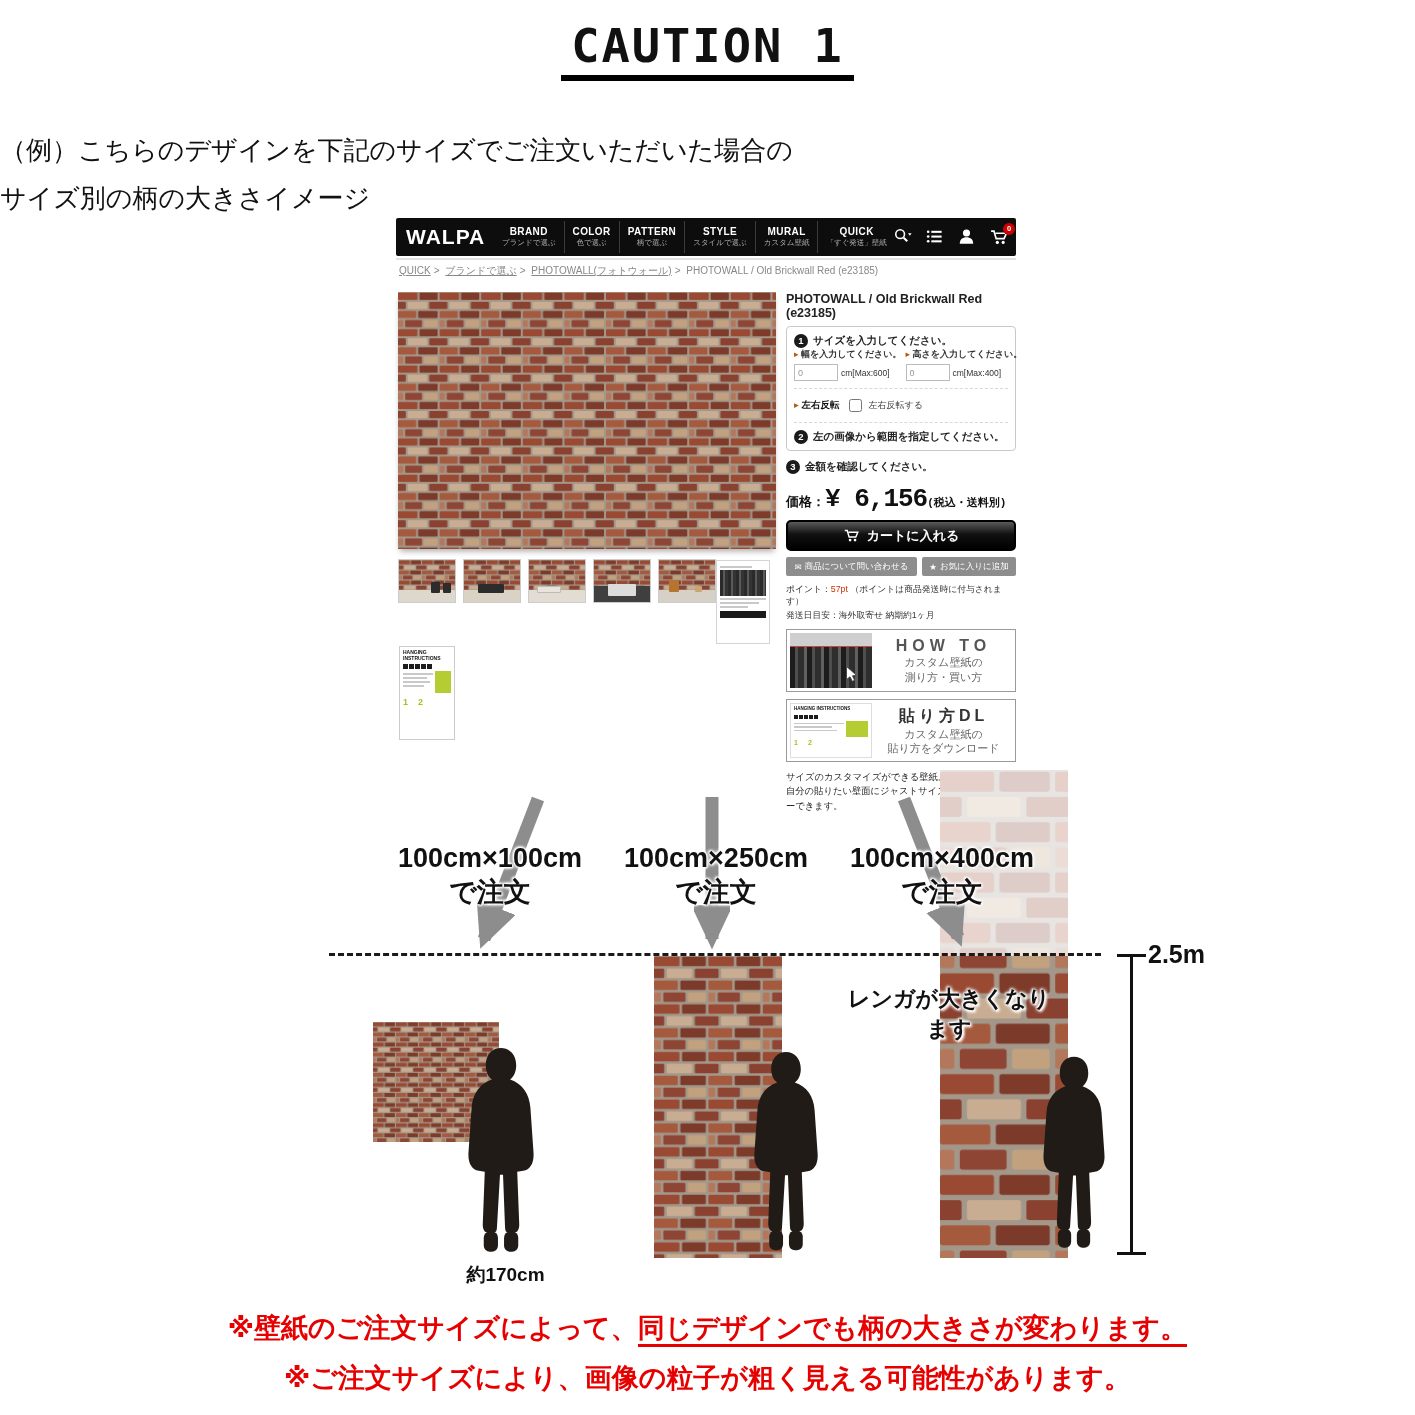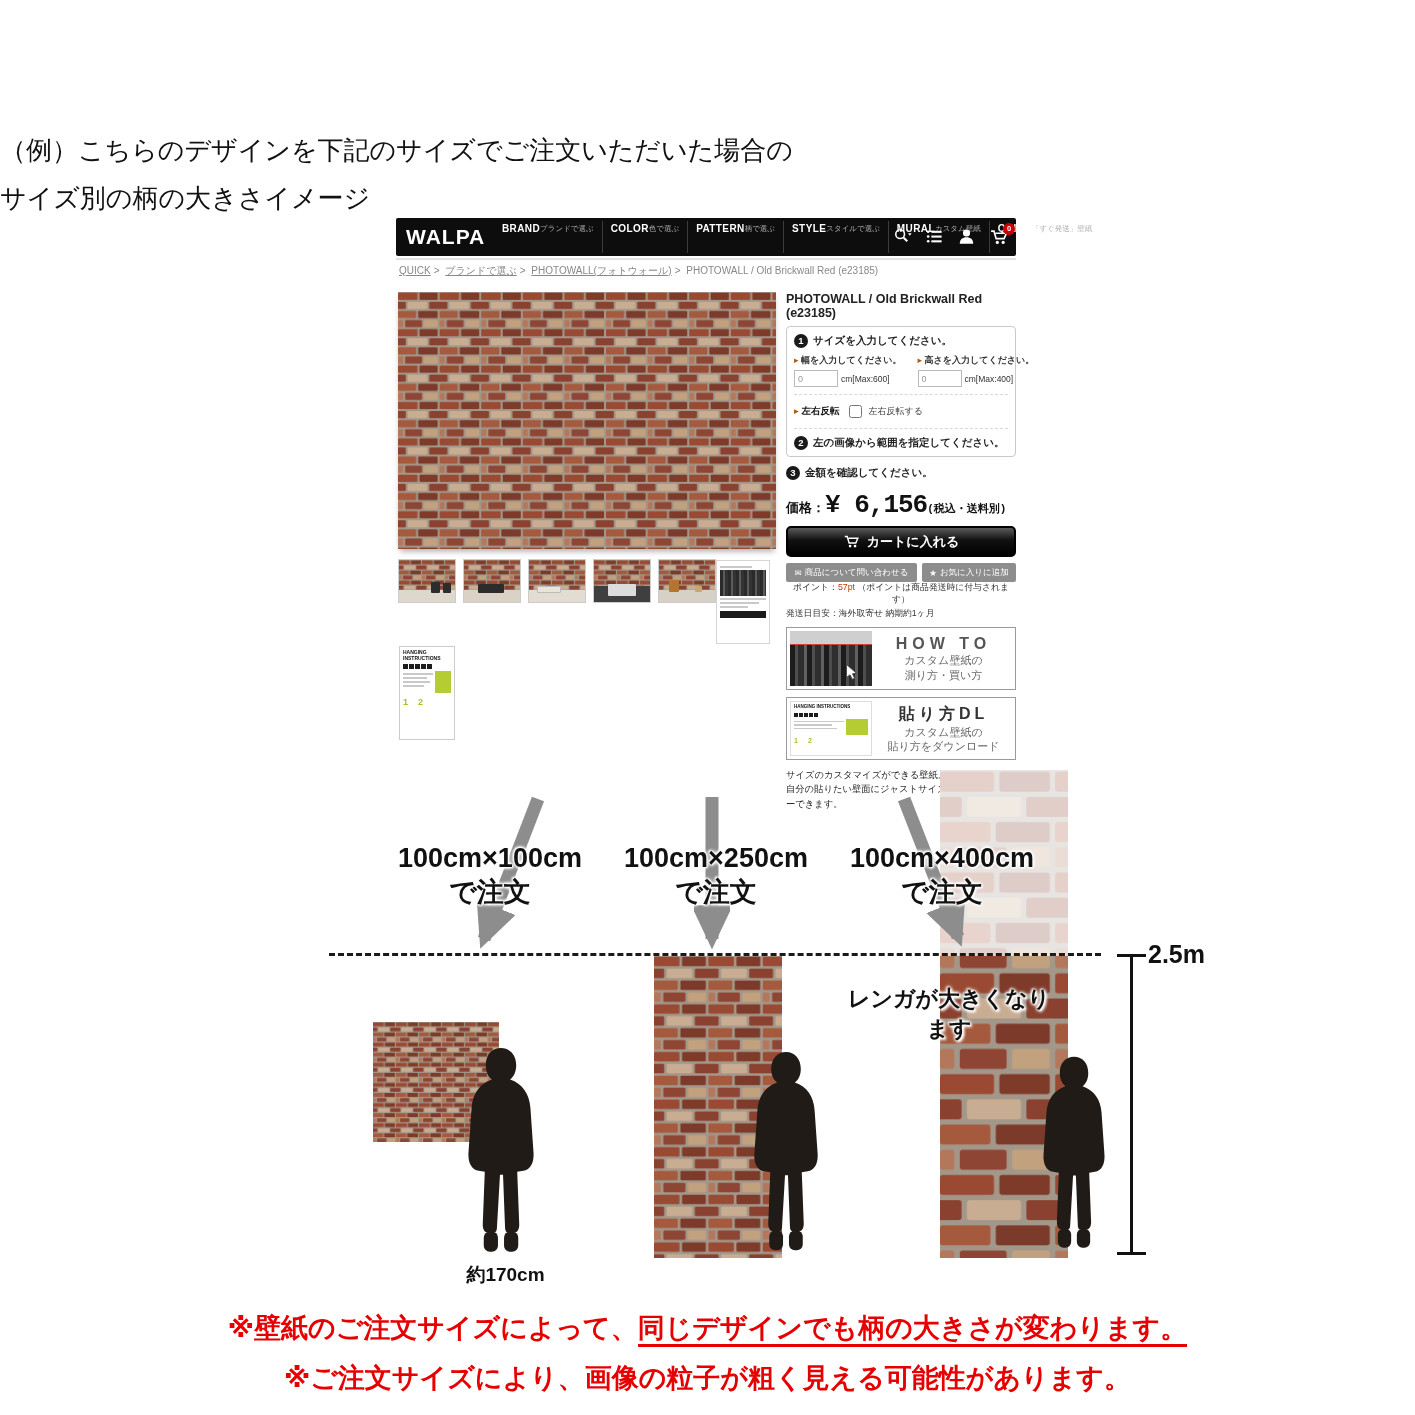--- a/index.html
+++ b/index.html
@@ -12,21 +12,21 @@
   #main-title span{display:inline-block;font-size:47px;font-weight:bold;letter-spacing:2px;
     border-bottom:6px solid #000;padding:0 10px 2px;font-family:"DejaVu Sans Mono","Liberation Sans",sans-serif;}
   #subtitle{position:absolute;top:126px;left:0;width:100%;font-size:26px;line-height:1.85;color:#111;}
 
   
   #shot{position:absolute;left:396px;top:218px;width:620px;height:540px;background:#fff;}
   #navbar{position:absolute;left:0;top:0;width:620px;height:38px;background:#0d0d0d;border-radius:2px;}
   #navbar:after{content:"";position:absolute;left:0;top:40px;width:620px;height:2px;background:#e2e2e2;}
   #logo{position:absolute;left:10px;top:7px;color:#fff;font-size:21px;font-weight:bold;letter-spacing:1px;}
   #nav-menu{position:absolute;left:98px;top:3px;height:32px;display:flex;}
-  .nav-item{padding:2px 8px;text-align:center;display:flex;flex-direction:row;justify-content:center;cursor:pointer;}
+  .nav-item{padding:2px 8px;text-align:center;display:flex;flex-direction:column;justify-content:center;cursor:pointer;}
   .nav-item + .nav-item{border-left:1px solid #3c3c3c;}
   .nav-item .lab{color:#fff;font-size:10px;font-weight:bold;letter-spacing:.4px;}
   .nav-item .sub{color:#b0b0b0;font-size:7.5px;margin-top:1px;white-space:nowrap;}
   #nav-icons{position:absolute;right:8px;top:9px;display:flex;gap:13px;align-items:center;}
   .nicon{width:19px;height:19px;position:relative;cursor:pointer;}
   #cart-badge{position:absolute;right:-7px;top:-4px;width:12px;height:12px;border-radius:50%;
     background:#cc0000;color:#fff;font-size:7.5px;font-weight:bold;text-align:center;line-height:12px;}
   #breadcrumb{position:absolute;left:3px;top:46px;font-size:10px;color:#888;white-space:nowrap;}
   #breadcrumb a{color:#888;text-decoration:underline;cursor:pointer;}
   #breadcrumb .sep{margin:0 3px;}
@@ -53,21 +53,21 @@
   .minidoc .nums{display:flex;gap:10px;font-weight:bold;color:#aabf20;}
 
   
   #panel{position:absolute;left:390px;top:74px;width:230px;}
   #product-title{font-size:12.5px;font-weight:bold;color:#222;}
   #form-box{margin-top:6px;border:1px solid #c9c9c9;border-radius:4px;background:#fff;padding:7px 7px 6px;}
   .steprow{display:flex;align-items:center;gap:5px;}
   .stepnum{width:14px;height:14px;border-radius:50%;background:#1a1a1a;color:#fff;font-size:9.5px;font-weight:bold;
     text-align:center;line-height:14px;flex:0 0 14px;}
   .steptext{font-size:10.5px;font-weight:bold;color:#222;}
-  .fields{display:flex;gap:16px;margin-top:6px;}
+  .fields{display:flex;gap:4px;}
   .fld{flex:1;}
   .fld .flab{font-size:9px;font-weight:bold;color:#333;white-space:nowrap;}
   .bullet{color:#b05a10;font-weight:bold;}
   .inprow{display:flex;align-items:center;gap:3px;margin-top:3px;}
   .inprow input{width:44px;height:17px;border:1px solid #bbb;font-size:9px;color:#999;padding:1px 3px;}
   .unit{font-size:8.5px;color:#333;}
   .divider{border-top:1px dashed #d8d8d8;margin:7px 0;}
   #flip-row{display:flex;align-items:center;gap:6px;font-size:9.5px;}
   #flip-row .flab{font-weight:bold;}
   #flip-row label{font-size:9px;color:#444;display:flex;align-items:center;gap:3px;}
@@ -77,21 +77,21 @@
   #price-value{font-size:26px;font-weight:bold;letter-spacing:-1px;}
   #price-note{font-size:11px;font-weight:bold;}
   #cart-btn{margin-top:6px;width:100%;height:31px;border:2px solid #000;border-radius:5px;cursor:pointer;
     background:linear-gradient(#5a5a5a,#111 45%,#000);color:#fff;font-size:13px;font-weight:bold;
     display:flex;align-items:center;justify-content:center;gap:7px;}
   #sub-btns{display:flex;gap:5px;margin-top:6px;}
   .graybtn{height:19px;background:#8d8d8d;border:none;border-radius:2px;color:#fff;font-size:8.5px;cursor:pointer;
     display:flex;align-items:center;justify-content:center;gap:3px;white-space:nowrap;}
   #inquiry-btn{flex:1.45;}
   #fav-btn{flex:1;}
-  #points-line{margin-top:0;font-size:8.8px;color:#333;text-align:center;}
+  #points-line{margin-top:8px;font-size:8.8px;color:#333;}
   #points-line .pv{color:#cc3300;}
   #shipping-line{margin-top:2px;font-size:8.8px;color:#333;}
   .banner{margin-top:7px;border:1px solid #9a9a9a;height:63px;display:flex;align-items:center;cursor:pointer;background:#fff;}
   .banner .bthumb{width:82px;height:55px;margin-left:3px;position:relative;flex:0 0 82px;overflow:hidden;}
   #howto-thumb{background:linear-gradient(#cfcfcf 0 13px,rgba(0,0,0,0) 13px),
     repeating-linear-gradient(90deg,#1c1c1c 0 5px,#4e4e4e 5px 8px,#2e2e2e 8px 14px,#606060 14px 17px);}
   #howto-thumb:after{content:"";position:absolute;left:0;top:13px;width:100%;height:1px;background:#cc4444;}
   #howto-thumb svg{position:absolute;right:14px;bottom:6px;}
   .banner .btxt{flex:1;text-align:center;}
   .banner .btitle{font-size:16px;font-weight:bold;color:#555;letter-spacing:5px;}
@@ -151,20 +151,21 @@
         <use href="#brick-tile"></use>
       </pattern>
     <pattern id="bp-l" width="64" height="56" patternUnits="userSpaceOnUse" patternTransform="scale(1.8)">
         <use href="#brick-tile"></use>
       </pattern>
   </defs>
 </svg>
 
 <div id="canvas">
 
+  <div id="main-title"><span>CAUTION 1</span></div>
   <div id="subtitle">
     <div>（例）こちらのデザインを下記のサイズでご注文いただいた場合の</div>
     <div>サイズ別の柄の大きさイメージ</div>
   </div>
 
   <div id="shot">
 
     <div id="navbar">
       <div id="logo">WALPA</div>
       <div id="nav-menu">

